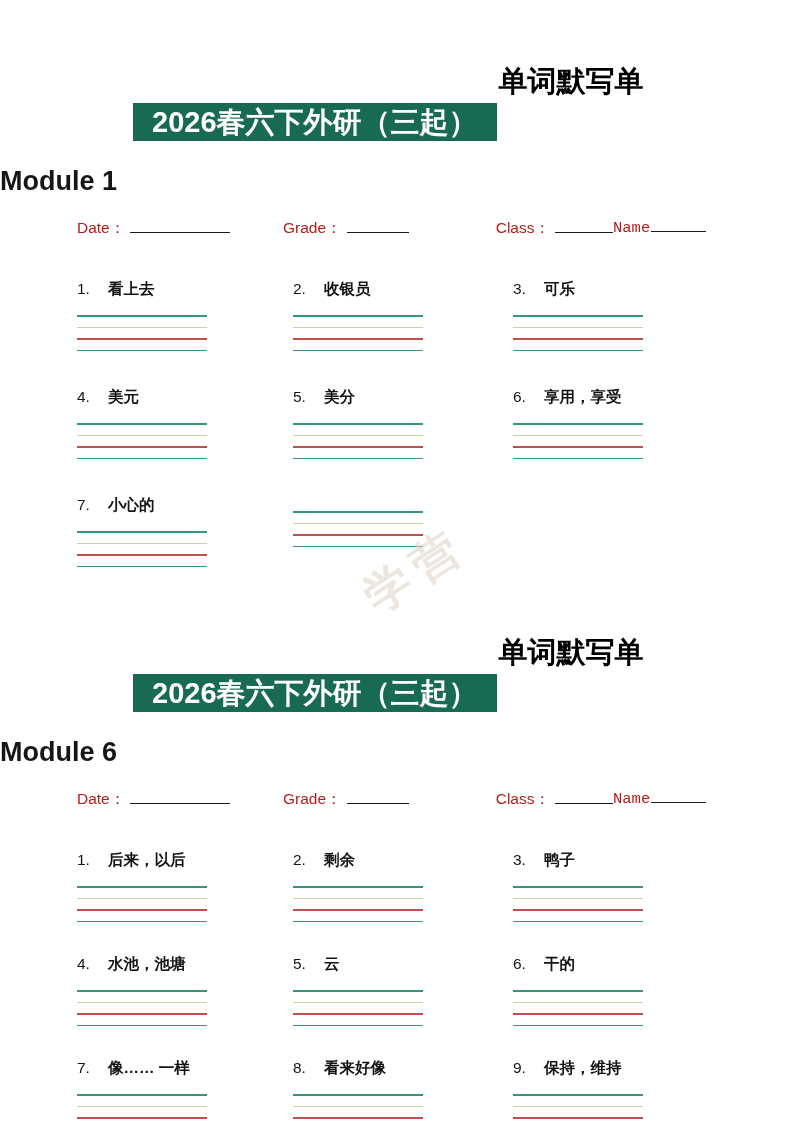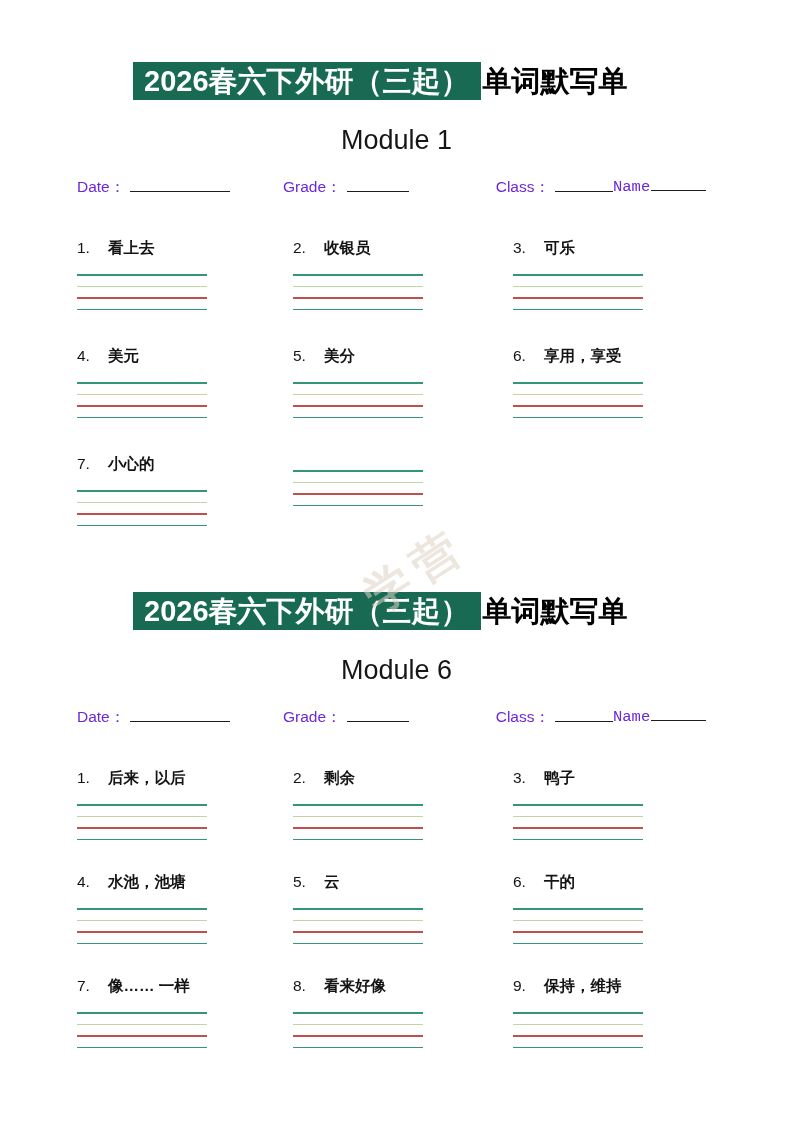--- a/index.html
+++ b/index.html
@@ -37,44 +37,44 @@
     font-size:29px;
     font-weight:bold;
   }
   .sec1 .banner-row{padding-top:62px;}
   .sec2 .banner-row{padding-top:66px;}
   .banner-green{
     display:inline-block;
     background:var(--green);
     color:#fff;
     height:38px;
-    padding:0 11px;
+    padding:0 19px;
     vertical-align:top;
+    margin-top:41px;
   }
   .banner-black{
     display:inline-block;
     color:#000;
     height:38px;
     vertical-align:top;
     margin-left:2px;
     text-align:right;
   }
   .module-title{
     margin:25px 0 0 0;
-    text-align:center;
     font-size:27px;
-    font-weight:normal;
+    font-weight:bold;
     color:#161616;
   }
   .fields-row{
     margin:21px 0 0 77px;
     width:640px;
     display:flex;
     font-size:15.5px;
-    color:#6d28d9;
+    color:#b91c1c;
   }
   .fg{white-space:nowrap;}
   .fg-date{width:206px;}
   .fg-grade{width:172px;}
   .fg-class{width:158px;text-align:right;}
   .fg-name{flex:1;font-family:Liberation Mono, monospace;}
   .blank{
     display:inline-block;
     border-bottom:1.6px solid #1c1c1c;
     height:13px;

